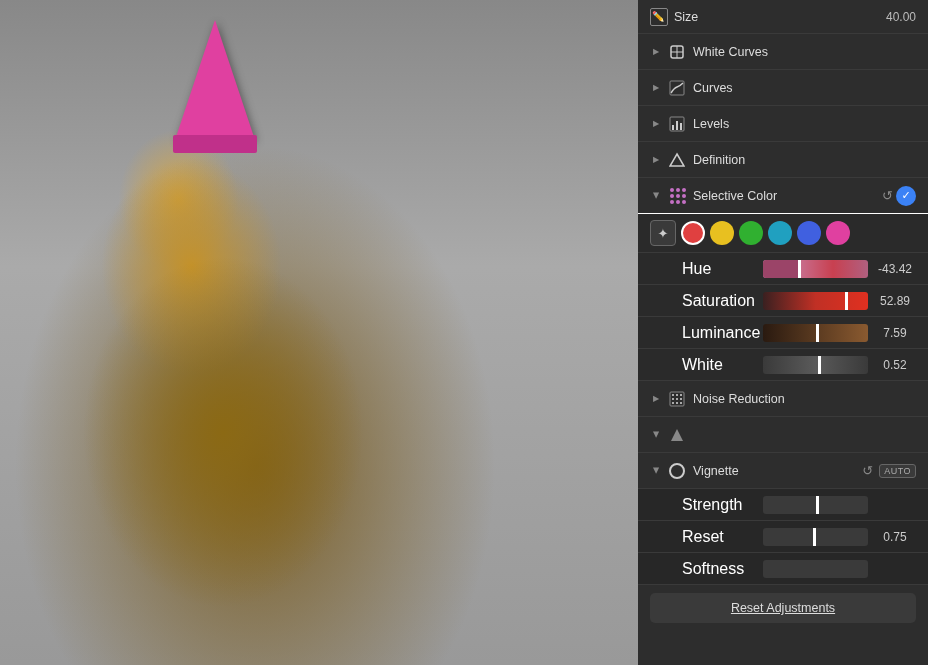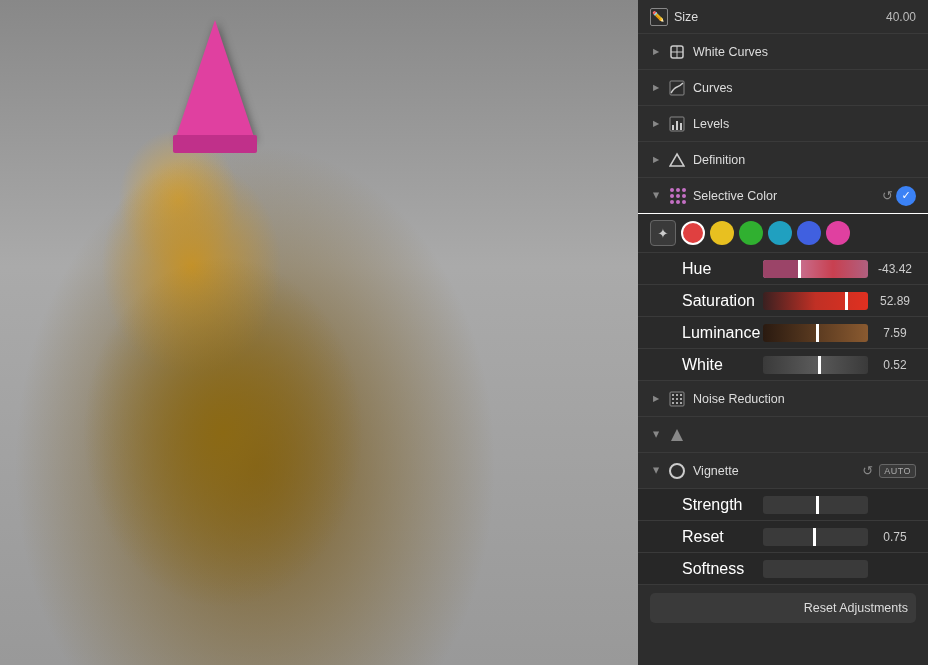--- a/index.html
+++ b/index.html
@@ -312,22 +312,23 @@
     
     .reset-btn {
       margin: 8px 12px;
       padding: 8px;
       background: #3a3a3a;
       border: none;
       border-radius: 5px;
       color: #ddd;
       font-size: 12.5px;
       cursor: pointer;
-      text-align: right;
+      text-align: center;
       width: calc(100% - 24px);
+      text-decoration: underline;
     }
 
     
     .circle-icon {
       width: 16px;
       height: 16px;
       border: 2px solid #ccc;
       border-radius: 50%;
       flex-shrink: 0;
     }

